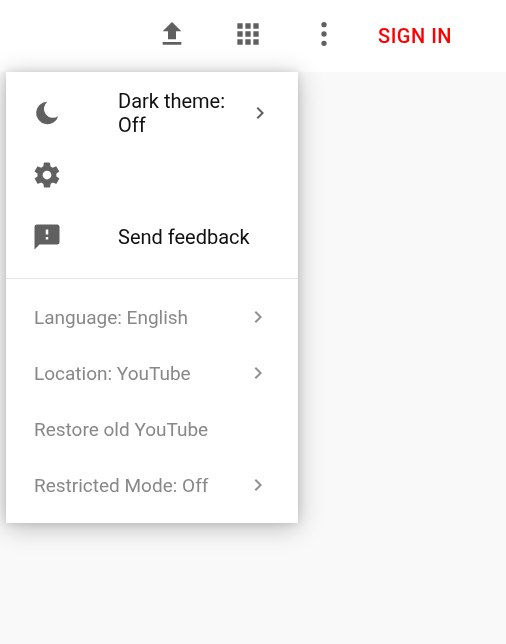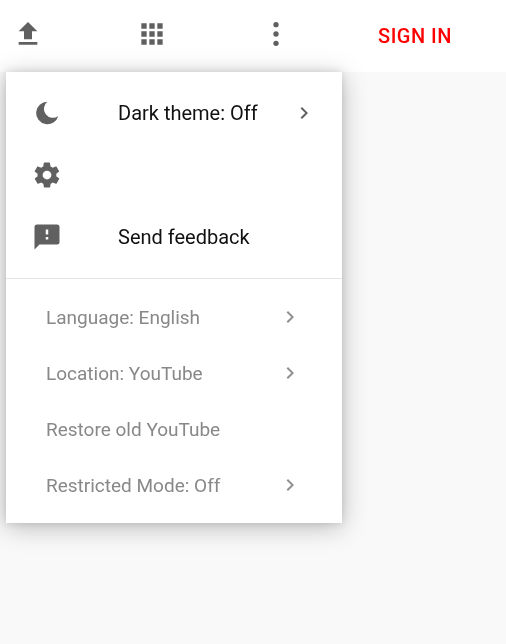--- a/index.html
+++ b/index.html
@@ -12,21 +12,21 @@
       background: #fff;
       width: 506px;
       height: 644px;
       position: relative;
       overflow: hidden;
     }
     .header {
       height: 72px;
       display: flex;
       align-items: center;
-      justify-content: space-between;
+      justify-content: flex-end;
       padding-right: 48px;
       gap: 20px;
       background: #fff;
       position: relative;
       z-index: 1;
     }
     .header-icon-btn {
       width: 56px;
       height: 56px;
       display: flex;
@@ -44,21 +44,21 @@
       font-weight: 500;
       font-size: 20px;
       letter-spacing: 0.5px;
       cursor: pointer;
       padding: 0 6px;
     }
     .dropdown {
       position: absolute;
       top: 72px;
       left: 6px;
-      width: 336px;
+      width: 292px;
       background: #fff;
       box-shadow: 0 4px 24px rgba(0,0,0,0.25), 0 0 8px rgba(0,0,0,0.12);
       z-index: 10;
     }
     .menu-section {
       padding: 10px 0;
     }
     .menu-item {
       display: flex;
       align-items: center;
@@ -97,21 +97,21 @@
       height: 1px;
       background: #e5e5e5;
     }
     .sub-section {
       padding: 10px 0;
     }
     .sub-item {
       display: flex;
       align-items: center;
       height: 56px;
-      padding: 0 40px;
+      padding: 0 28px;
       cursor: pointer;
     }
     .sub-item-label {
       font-size: 19px;
       color: #888;
       flex: 1;
     }
     .sub-item-chevron {
       width: 24px;
       height: 24px;

